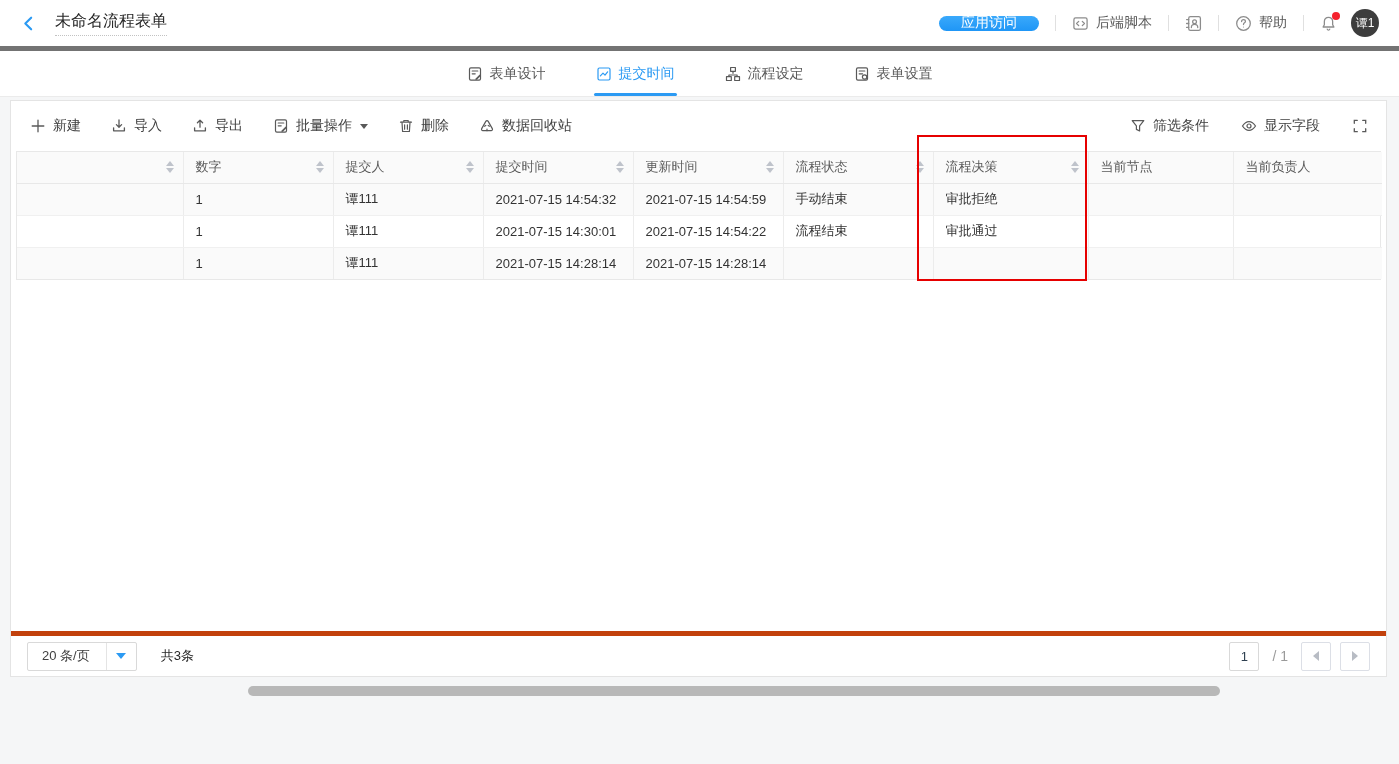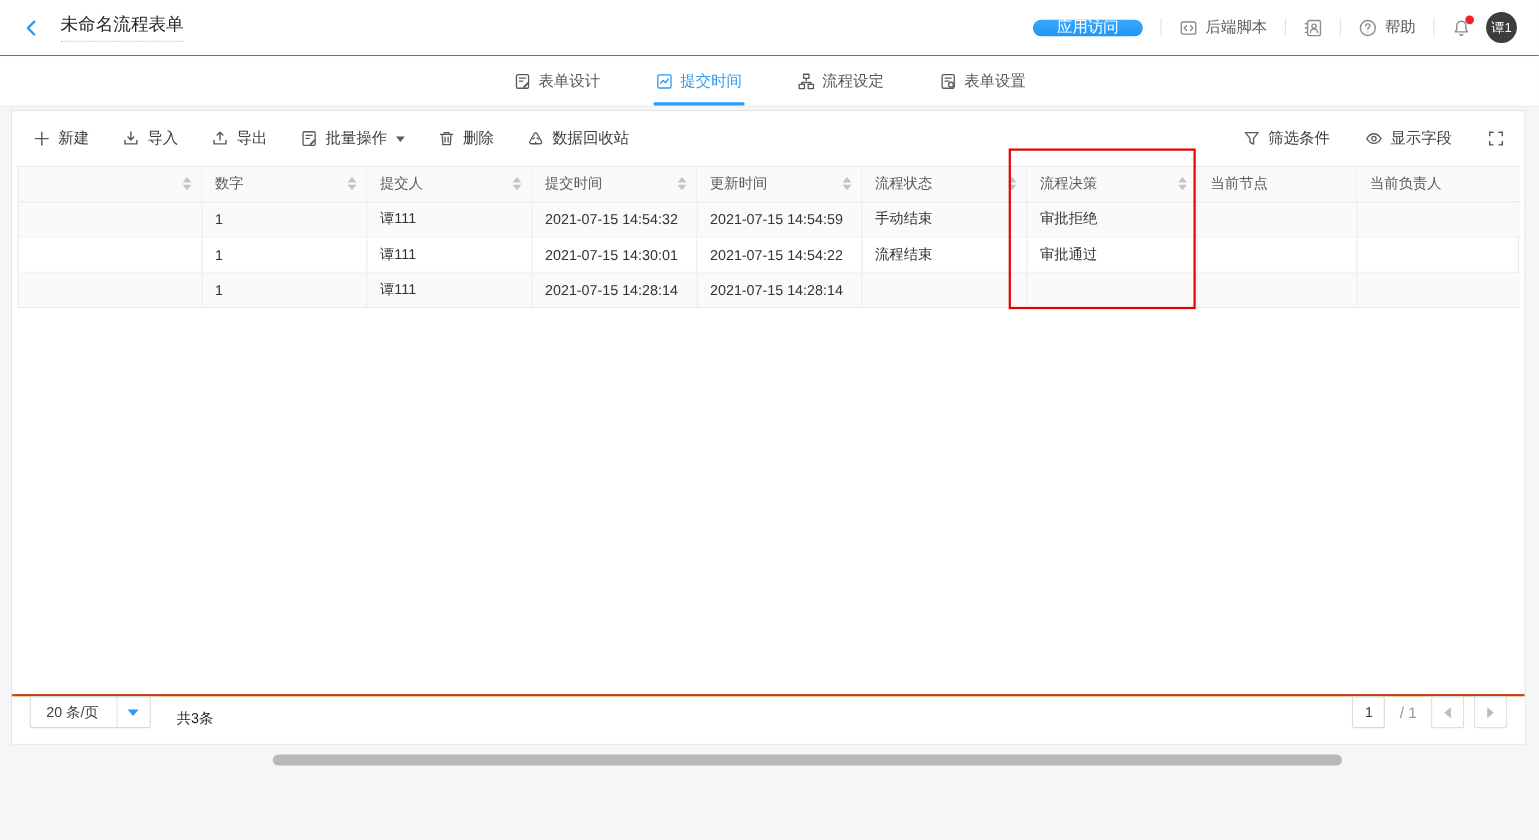--- a/index.html
+++ b/index.html
@@ -10,21 +10,21 @@
     font-family:"Liberation Sans","DejaVu Sans",sans-serif;
     overflow:hidden;
     color:#333;
   }
   .icon16 { width:16px; height:16px; display:block; }
   .icon17 { width:17px; height:17px; display:block; }
 
   
   .top-header {
     position:absolute; top:0; left:0; right:0; height:51px;
-    background:#fff; border-bottom:1px solid #737373;
+    background:#fff; border-bottom:5px solid #737373;
     display:flex; align-items:center; padding:0 20px 0 20px;
   }
   .back-btn { cursor:pointer; display:flex; align-items:center; margin-right:18px; }
   .page-title {
     font-size:16px; color:#262626;
     border-bottom:1px dotted #c2c2c2; padding-bottom:4px; line-height:20px;
   }
   .header-right { margin-left:auto; display:flex; align-items:center; }
   .app-access-btn {
     background:linear-gradient(180deg,#3aa9fb,#1f96f6);
@@ -102,22 +102,22 @@
     border:2px solid #e60000; pointer-events:none; z-index:20;
   }
   .h-scrollbar {
     position:absolute; left:248px; top:686px; width:972px; height:10px;
     border-radius:5px; background:#b8b8b8; cursor:pointer; z-index:5;
   }
 
   
   .panel-footer {
     position:absolute; left:0; right:0; bottom:0; height:45px;
-    border-top:2px solid #c2410c; background:#fff;
-    display:flex; align-items:flex-end; padding:14px 16px;
+    border-top:5px solid #c2410c; background:#fff;
+    display:flex; align-items:center; padding:14px 16px;
   }
   .page-size-select {
     display:flex; align-items:stretch; height:29px;
     border:1px solid #d9d9d9; border-radius:2px; cursor:pointer; background:#fff;
   }
   .pss-label { padding:0 16px 0 14px; font-size:13px; color:#404040; display:flex; align-items:center; }
   .pss-caret { width:30px; border-left:1px solid #e4e4e4; display:flex; align-items:center; justify-content:center; }
   .pss-caret i { width:0; height:0; border-left:5px solid transparent; border-right:5px solid transparent; border-top:6px solid #2b9af3; }
   .total-label { margin-left:24px; font-size:13px; color:#262626; }
   .footer-right { margin-left:auto; display:flex; align-items:center; gap:9px; }

